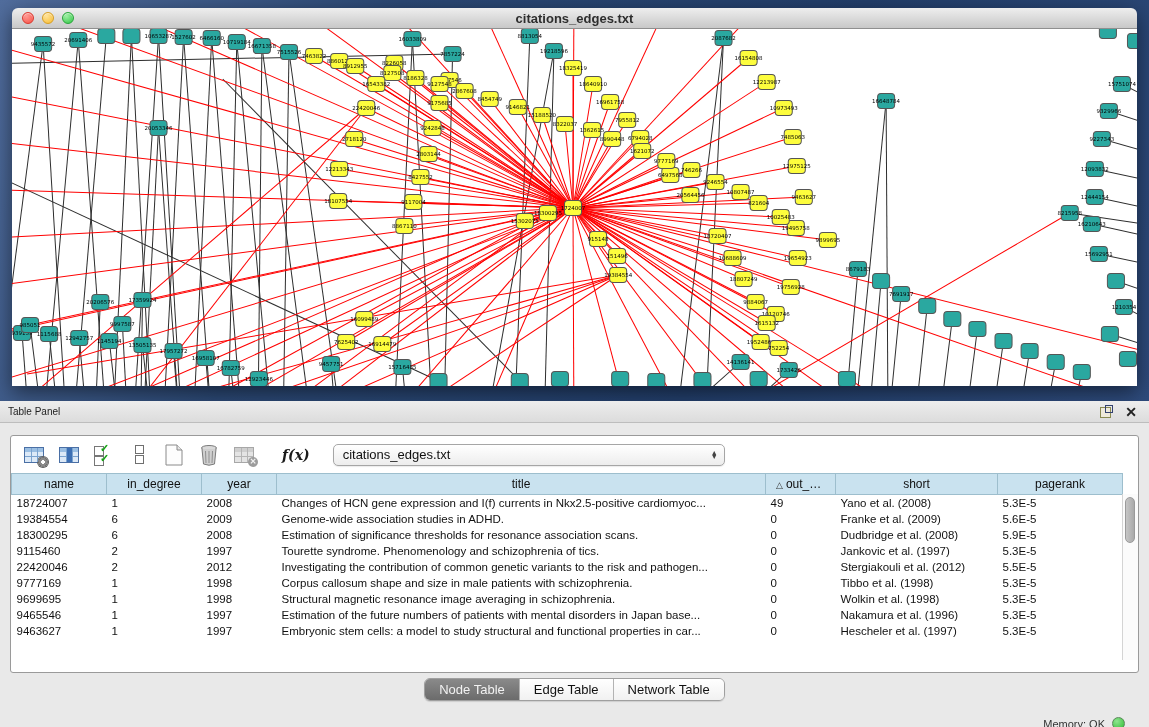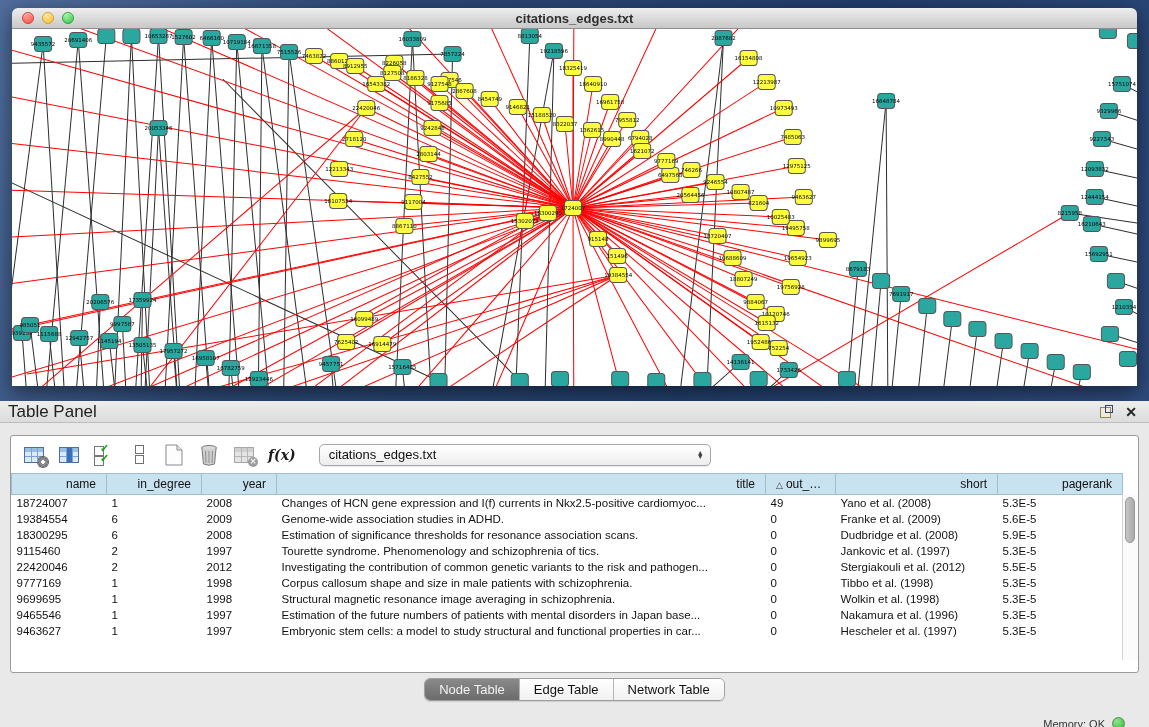--- a/index.html
+++ b/index.html
@@ -40,21 +40,21 @@
   
   .table-panel{
     position:absolute;left:0;top:401px;width:1149px;height:326px;
     background:#e9e9e9;display:flex;flex-direction:column;
   }
   .panel-header{
     height:21px;flex:0 0 21px;background:linear-gradient(#ededed,#dcdcdc);
     border-bottom:1px solid #bdbdbd;display:flex;align-items:center;
     padding:0 8px;
   }
-  .panel-title{font-size:17px;color:#222;}
+  .panel-title{font-size:10px;color:#222;}
   .panel-header .spacer{flex:1;}
   .float-icon{width:13px;height:13px;position:relative;margin-right:12px;cursor:pointer;}
   .float-icon .sq1{position:absolute;left:0;bottom:0;width:9px;height:9px;border:1px solid #8a8a52;background:#efeadb;}
   .float-icon .sq2{position:absolute;right:0;top:0;width:6px;height:6px;border:1px solid #33416e;}
   .close-icon{font-size:14px;font-weight:700;color:#222;line-height:14px;cursor:pointer;margin-right:4px;}
 
   .panel-body{flex:1;position:relative;padding:12px 10px 0 10px;}
   .inner-panel{
     position:relative;height:236px;background:#ffffff;
     border:1px solid #9a9a9a;border-radius:3px;overflow:hidden;
@@ -76,36 +76,36 @@
   .tbl-glyph .xmark{position:absolute;right:-5px;bottom:-5px;width:10px;height:10px;border-radius:50%;
       background:#9c9c9c;color:#f2f2f2;font-size:8px;line-height:10px;text-align:center;font-weight:700;}
   .chk-glyph{position:relative;width:20px;height:20px;}
   .chk-glyph .box{position:absolute;width:8px;height:8px;border:1px solid #777;background:#fff;}
   .chk-glyph .b1{left:0;top:1px;} .chk-glyph .b2{left:0;top:11px;}
   .chk-glyph .ck{position:absolute;color:#17a317;font-weight:700;font-size:11px;line-height:8px;}
   .chk-glyph .c1{left:6px;top:-1px;} .chk-glyph .c2{left:6px;top:9px;}
   .rows-glyph{width:9px;height:19px;position:relative;}
   .rows-glyph:before,.rows-glyph:after{content:"";position:absolute;left:0;width:7px;height:7px;border:1px solid #6f6f6f;background:#fff;}
   .rows-glyph:before{top:0;} .rows-glyph:after{bottom:0;}
-  .fx-label{font-family:"DejaVu Serif",serif;font-style:italic;font-weight:700;font-size:14px;color:#1a1a1a;margin-left:2px;}
+  .fx-label{font-family:"DejaVu Serif",serif;font-style:italic;font-weight:700;font-size:14px;color:#1a1a1a;margin-left:16px;}
   .combobox{
     margin-left:14px;width:392px;height:22px;border:1px solid #a6a6a6;border-radius:5px;
     background:linear-gradient(#ffffff,#ededed);
     display:flex;align-items:center;padding:0 6px 0 9px;box-sizing:border-box;cursor:pointer;
     box-shadow:0 1px 1px rgba(0,0,0,.08);
   }
   .combobox .value{flex:1;font-size:13px;color:#111;}
   .combo-arrows{display:flex;flex-direction:column;align-items:center;line-height:4px;font-size:7px;color:#444;}
 
   
   .data-table{position:absolute;left:0;top:37px;right:15px;bottom:0;}
   table{border-collapse:collapse;table-layout:fixed;width:100%;}
   thead th{
     background:#c9e2ef;border:1px solid #9dbecd;border-left:none;
-    height:20px;font-size:12px;font-weight:400;color:#111;text-align:right;padding:0 10px;
+    height:20px;font-size:12px;font-weight:400;color:#111;text-align:center;padding:0 10px;
     overflow:hidden;white-space:nowrap;text-overflow:ellipsis;
   }
   thead th:first-child{border-left:1px solid #9dbecd;}
   tbody td{
     height:16px;font-size:11.5px;color:#111;padding:0 4px 0 5px;
     overflow:hidden;white-space:nowrap;text-overflow:ellipsis;background:#fff;
   }
   .sort-tri{font-size:9px;color:#333;margin-right:3px;}
   .vscroll{
     position:absolute;right:0;top:58px;width:15px;bottom:12px;

